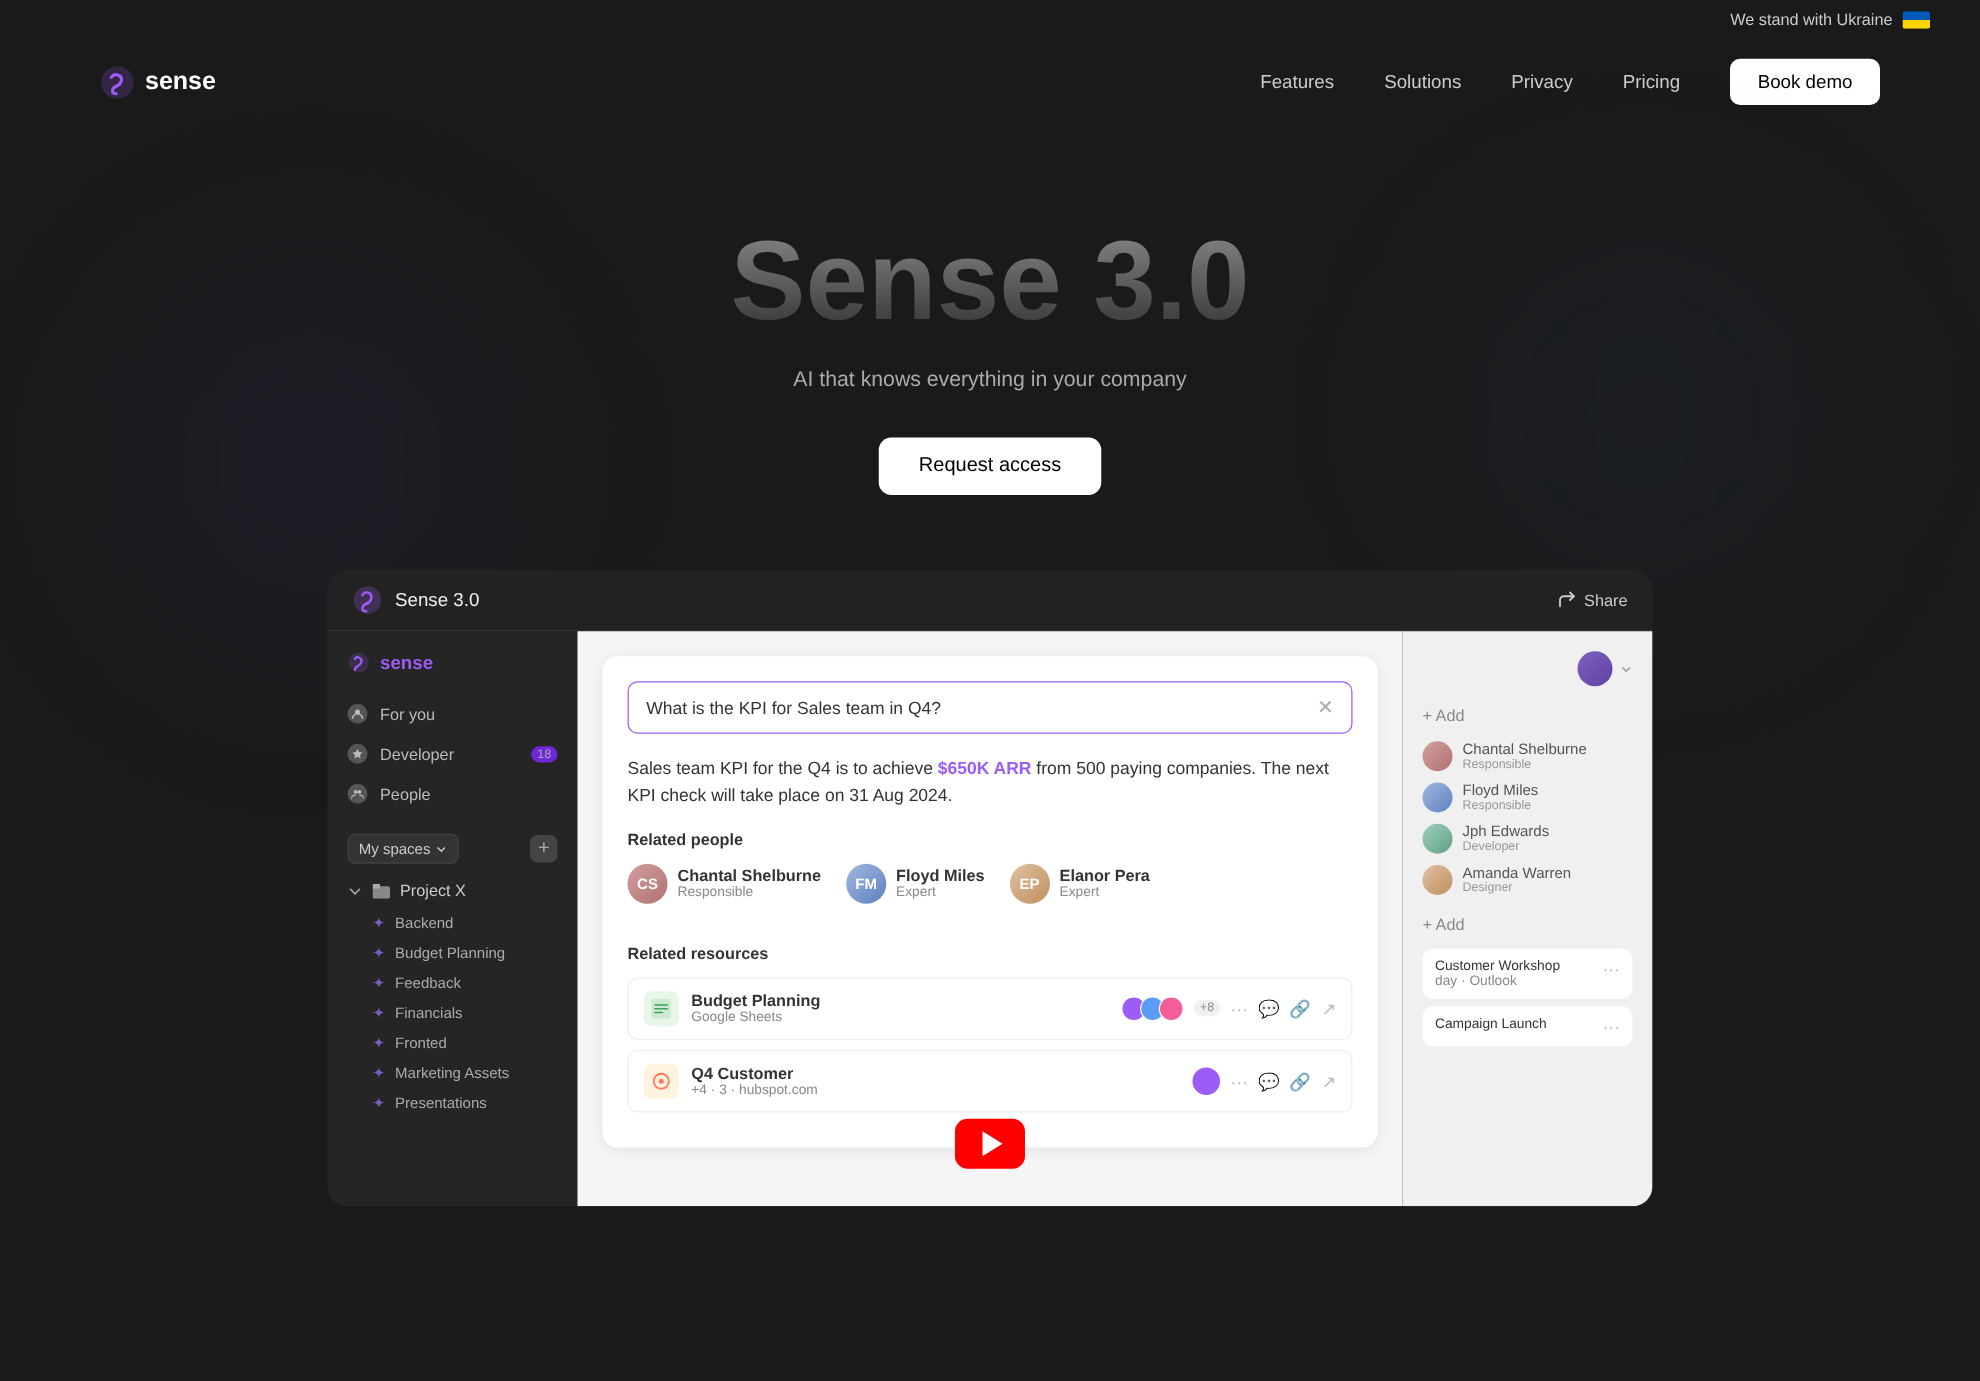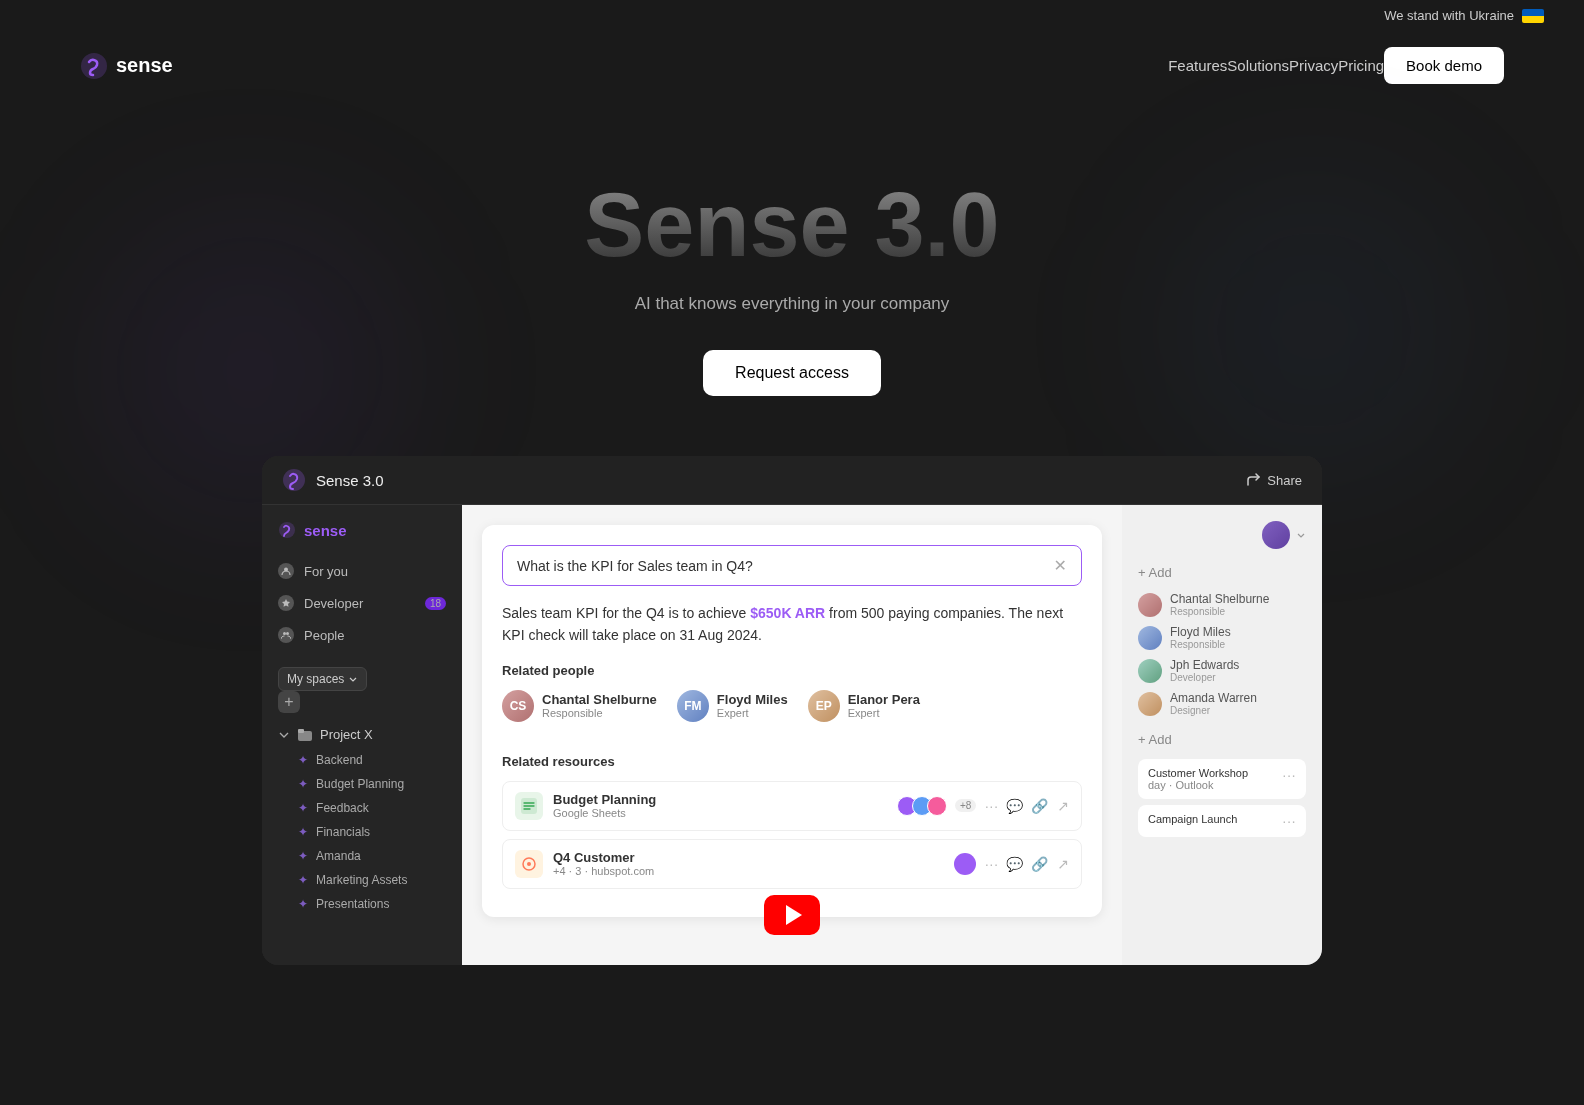--- a/index.html
+++ b/index.html
@@ -51,20 +51,21 @@
       font-weight: 600;
       color: #fff;
     }
     .logo-icon {
       width: 28px;
       height: 28px;
     }
     .nav-links {
       display: flex;
       align-items: center;
+      gap: 40px;
       justify-content: flex-end;
     }
     .nav-link {
       color: #ccc;
       font-size: 15px;
       cursor: pointer;
       text-decoration: none;
     }
     .nav-book-demo {
       background: #fff;
@@ -204,25 +205,24 @@
     .sidebar-badge {
       margin-left: auto;
       background: #6d28d9;
       color: #aaa;
       font-size: 10px;
       padding: 1px 5px;
       border-radius: 8px;
     }
     .sidebar-spaces-row {
       display: flex;
-      align-items: flex-start;
+      align-items: center;
       justify-content: space-between;
       padding: 8px 16px;
       margin-top: 8px;
-      flex-direction: column;
     }
     .spaces-select {
       background: #333;
       border: 1px solid #444;
       color: #ccc;
       font-size: 12px;
       padding: 4px 8px;
       border-radius: 6px;
       display: flex;
       align-items: center;
@@ -638,21 +638,21 @@
         <div class="sidebar-sub-item">
           <span class="sub-icon">✦</span>
           <span>Feedback</span>
         </div>
         <div class="sidebar-sub-item">
           <span class="sub-icon">✦</span>
           <span>Financials</span>
         </div>
         <div class="sidebar-sub-item">
           <span class="sub-icon">✦</span>
-          <span>Amanda</span>
+          <span>Fronted</span>
         </div>
         <div class="sidebar-sub-item">
           <span class="sub-icon">✦</span>
           <span>Marketing Assets</span>
         </div>
         <div class="sidebar-sub-item">
           <span class="sub-icon">✦</span>
           <span>Presentations</span>
         </div>
       </div>

